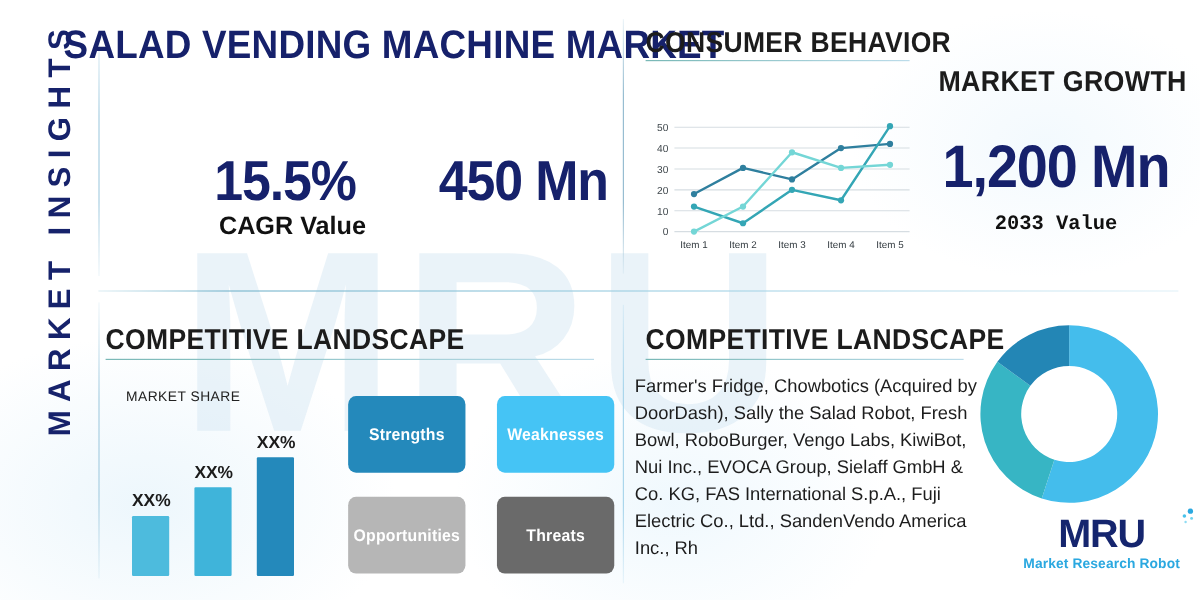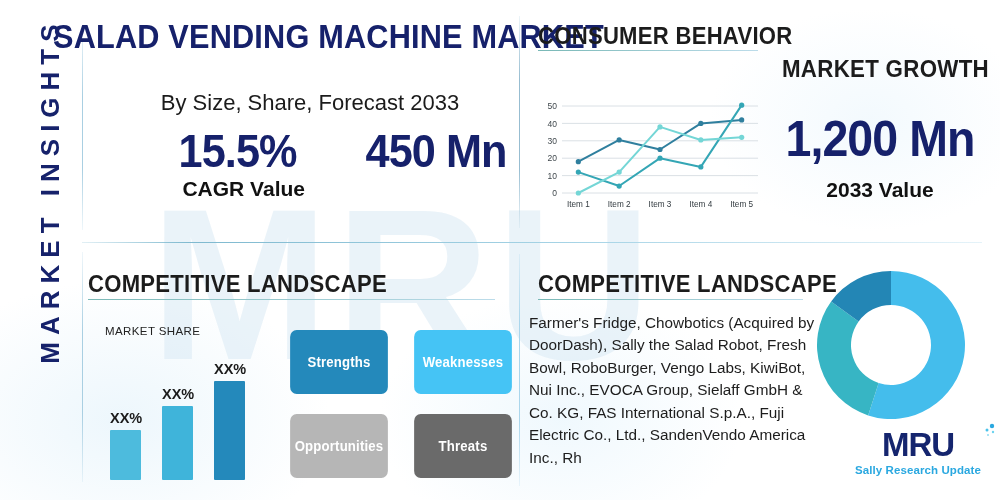--- a/index.html
+++ b/index.html
@@ -190,24 +190,25 @@
     color: #16216b;
     letter-spacing: -1px;
     transform: scaleX(0.93);
     z-index: 4;
   }
   .mg-label {
     position: absolute;
     left: 770px; top: 178px;
     width: 220px;
     text-align: center;
-    font-size: 21px;
+    font-size: 17px;
     font-weight: bold;
     color: #111;
     z-index: 4;
+    font-family: Liberation Mono, monospace;
   }
 
   
   .linechart {
     position: absolute;
     left: 536px; top: 100px;
     z-index: 4;
   }
 
   
@@ -321,21 +322,20 @@
 
   <div class="side-label">MARKET INSIGHTS</div>
 
   <div class="vdivider-top"></div>
   <div class="vdivider-bot"></div>
   <div class="vdivider-mid-top"></div>
   <div class="vdivider-mid-bot"></div>
   <div class="hdivider"></div>
 
   <div class="main-title">SALAD VENDING MACHINE MARKET</div>
-  <div class="subtitle">By Size, Share, Forecast 2033</div>
 
   <div class="stats-row">
     <div class="stat">
       <div class="stat-value">15.5%</div>
       <div class="stat-label">CAGR Value</div>
     </div>
     <div class="stat">
       <div class="stat-value">450 Mn</div>
     </div>
   </div>
@@ -423,16 +423,16 @@
     </svg>
 
   <div class="logo-wrap">
     <div class="logo-mark">MRU</div>
     <svg class="logo-dots" viewBox="0 0 14 18">
       <circle cx="9" cy="3" r="2.2" fill="#2aa8e0"></circle>
       <circle cx="4" cy="7" r="1.5" fill="#49c2ea"></circle>
       <circle cx="10" cy="9" r="1.2" fill="#6dd3ef"></circle>
       <circle cx="5" cy="12" r="1" fill="#8fdcf3"></circle>
     </svg>
-    <div class="logo-tag">Sally Research Update</div>
+    <div class="logo-tag">Market Research Robot</div>
   </div>
 
 </div>
 
 </body></html>

